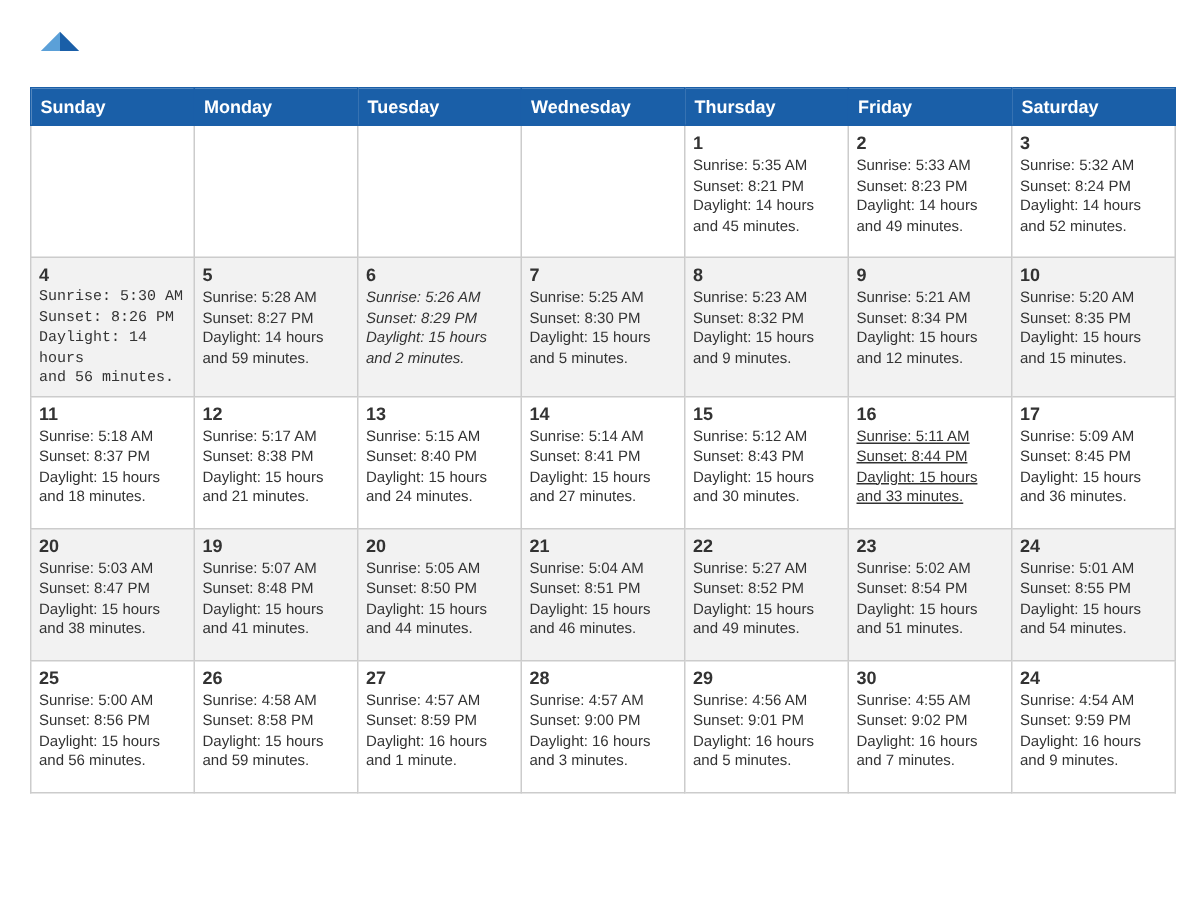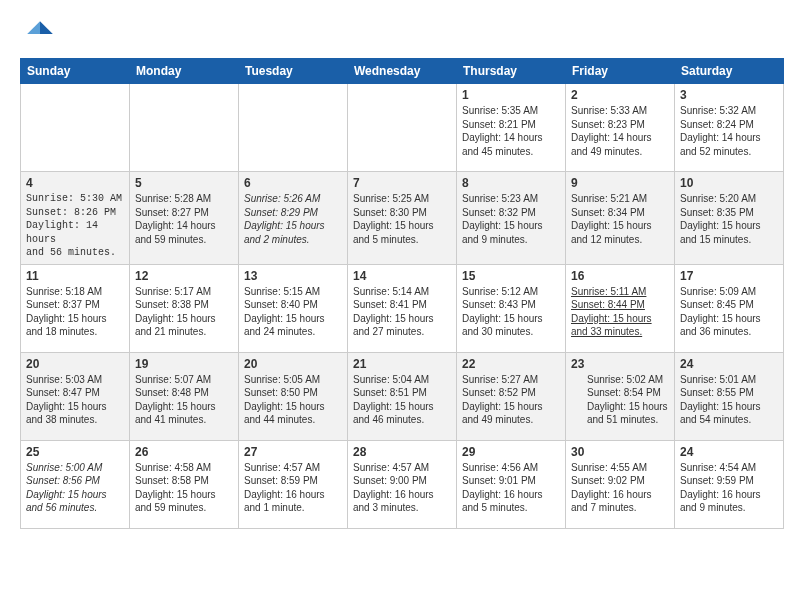--- a/index.html
+++ b/index.html
@@ -296,37 +296,37 @@
           </td>
           <td>
             <span class="day-num">22</span>
             <div class="day-info" style="white-space: pre-line;">Sunrise: 5:27 AM
 Sunset: 8:52 PM
 Daylight: 15 hours
 and 49 minutes.</div>
           </td>
           <td>
             <span class="day-num">23</span>
-            <div class="day-info" style="white-space: pre-line; margin-left: 16px;">Sunrise: 5:02 AM
+            <div class="day-info" style="white-space: pre-line;">Sunrise: 5:02 AM
 Sunset: 8:54 PM
 Daylight: 15 hours
 and 51 minutes.</div>
           </td>
           <td>
             <span class="day-num">24</span>
             <div class="day-info" style="white-space: pre-line;">Sunrise: 5:01 AM
 Sunset: 8:55 PM
 Daylight: 15 hours
 and 54 minutes.</div>
           </td>
         </tr>
         <tr>
           <td>
             <span class="day-num">25</span>
-            <div class="day-info" style="white-space: pre-line; font-style: italic;">Sunrise: 5:00 AM
+            <div class="day-info" style="white-space: pre-line;">Sunrise: 5:00 AM
 Sunset: 8:56 PM
 Daylight: 15 hours
 and 56 minutes.</div>
           </td>
           <td>
             <span class="day-num">26</span>
             <div class="day-info" style="white-space: pre-line;">Sunrise: 4:58 AM
 Sunset: 8:58 PM
 Daylight: 15 hours
 and 59 minutes.</div>

